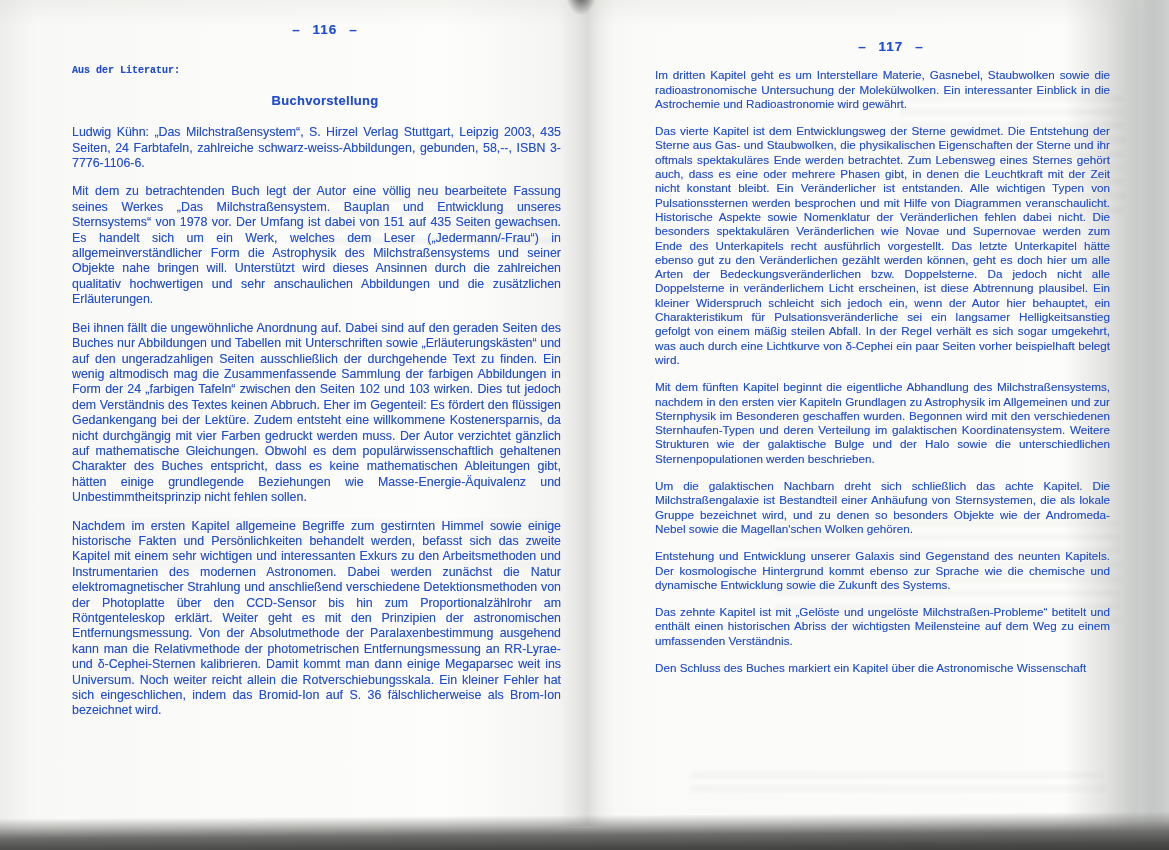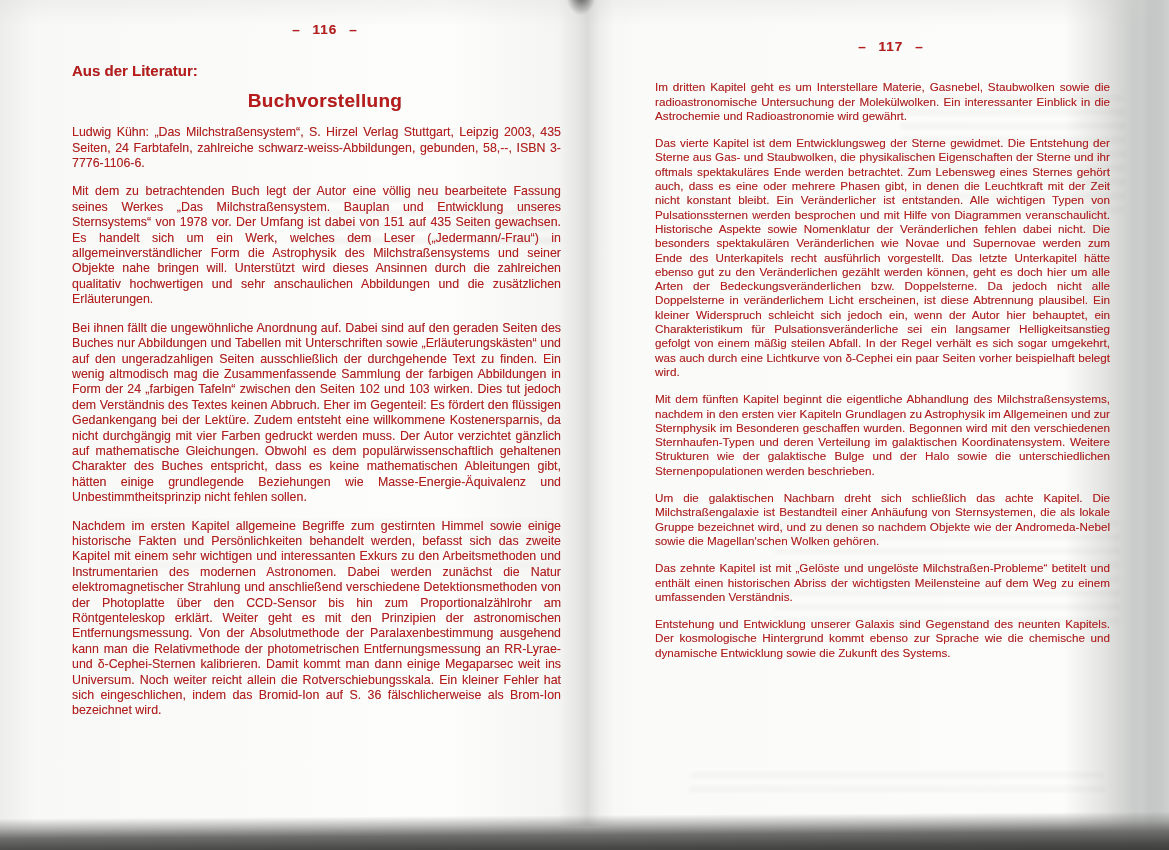--- a/index.html
+++ b/index.html
@@ -1,18 +1,18 @@
 <!DOCTYPE html>
 <html><head>
 <meta charset="utf-8">
 <style>
   html,body { margin:0; padding:0; background:#ffffff; }
   .scan {
     position:relative; width:1169px; height:850px; overflow:hidden;
-    font-family:"Liberation Sans", sans-serif; color:#b91c1c;
+    font-family:"Liberation Sans", sans-serif; color:#1d4ed8;
     background:#fbfbf9;
   }
   .paper-gradient {
     position:absolute; inset:0;
     background:
       linear-gradient(180deg, rgba(210,210,206,0.25) 0%, rgba(255,255,255,0) 3%),
       linear-gradient(90deg, #ededeb 0%, #f8f8f6 3%, #fdfdfb 38%, #f4f4f2 48.5%,
                       #fafaf8 55%, #fcfcfa 91%, #e3e3e1 94.5%, #c9ccca 97%, #cfd2d1 100%);
   }
   
@@ -55,24 +55,24 @@
 
   .page { position:absolute; text-align:justify; }
   .page p { margin:0 17px 13px 0; text-shadow:0 0 0.5px rgba(46,46,46,0.35); }
   .page-left  { left:72px;  top:22px; width:506px; font-size:12.4px; line-height:15.4px; }
   .page-right { left:655px; top:40px; width:472px; font-size:11.7px; line-height:14.3px; }
   .pageno {
     font-weight:bold; text-align:center; letter-spacing:1px; word-spacing:7px;
     font-size:13.5px; text-shadow:0 0 0.5px rgba(46,46,46,0.4);
   }
   .page-left  .pageno { margin-bottom:26px; }
-  .page-right .pageno { margin-bottom:26px; }
-  .section-label { font-weight:bold; font-size:15px; margin:0 0 14px 0; text-align:left;
-                   text-shadow:0 0 0.5px rgba(46,46,46,0.4); }
-  .doc-title { font-weight:bold; font-size:19px; text-align:center; margin:0 0 17px 0;
+  .page-right .pageno { margin-bottom:14px; }
+  .section-label { font-weight:bold; font-size:10px; margin:0 0 14px 0; text-align:left;
+                   text-shadow:0 0 0.5px rgba(46,46,46,0.4);font-family:Liberation Mono, monospace; }
+  .doc-title { font-weight:bold; font-size:13px; text-align:center; margin:0 0 17px 0;
                letter-spacing:0.3px; text-shadow:0 0 0.5px rgba(46,46,46,0.4); }
 </style>
 </head>
 <body>
 
 <div class="scan">
   <div class="paper-gradient"></div>
 
   <div class="ghost g1"></div>
   <div class="ghost g2"></div>
@@ -92,19 +92,20 @@
     <p>Mit dem zu betrachtenden Buch legt der Autor eine völlig neu bearbeitete Fassung seines Werkes „Das Milchstraßensystem. Bauplan und Entwicklung unseres Sternsystems“ von 1978 vor. Der Umfang ist dabei von 151 auf 435 Seiten gewachsen. Es handelt sich um ein Werk, welches dem Leser („Jedermann/-Frau“) in allgemeinverständlicher Form die Astrophysik des Milchstraßensystems und seiner Objekte nahe bringen will. Unterstützt wird dieses Ansinnen durch die zahlreichen qualitativ hochwertigen und sehr anschaulichen Abbildungen und die zusätzlichen Erläuterungen.</p>
     <p>Bei ihnen fällt die ungewöhnliche Anordnung auf. Dabei sind auf den geraden Seiten des Buches nur Abbildungen und Tabellen mit Unterschriften sowie „Erläuterungskästen“ und auf den ungeradzahligen Seiten ausschließlich der durchgehende Text zu finden. Ein wenig altmodisch mag die Zusammenfassende Sammlung der farbigen Abbildungen in Form der 24 „farbigen Tafeln“ zwischen den Seiten 102 und 103 wirken. Dies tut jedoch dem Verständnis des Textes keinen Abbruch. Eher im Gegenteil: Es fördert den flüssigen Gedankengang bei der Lektüre. Zudem entsteht eine willkommene Kostenersparnis, da nicht durchgängig mit vier Farben gedruckt werden muss. Der Autor verzichtet gänzlich auf mathematische Gleichungen. Obwohl es dem populärwissenschaftlich gehaltenen Charakter des Buches entspricht, dass es keine mathematischen Ableitungen gibt, hätten einige grundlegende Beziehungen wie Masse-Energie-Äquivalenz und Unbestimmtheitsprinzip nicht fehlen sollen.</p>
     <p>Nachdem im ersten Kapitel allgemeine Begriffe zum gestirnten Himmel sowie einige historische Fakten und Persönlichkeiten behandelt werden, befasst sich das zweite Kapitel mit einem sehr wichtigen und interessanten Exkurs zu den Arbeitsmethoden und Instrumentarien des modernen Astronomen. Dabei werden zunächst die Natur elektromagnetischer Strahlung und anschließend verschiedene Detektionsmethoden von der Photoplatte über den CCD-Sensor bis hin zum Proportionalzählrohr am Röntgenteleskop erklärt. Weiter geht es mit den Prinzipien der astronomischen Entfernungsmessung. Von der Absolutmethode der Paralaxenbestimmung ausgehend kann man die Relativmethode der photometrischen Entfernungsmessung an RR-Lyrae- und δ-Cephei-Sternen kalibrieren. Damit kommt man dann einige Megaparsec weit ins Universum. Noch weiter reicht allein die Rotverschiebungsskala. Ein kleiner Fehler hat sich eingeschlichen, indem das Bromid-Ion auf S. 36 fälschlicherweise als Brom-Ion bezeichnet wird.</p>
   </div>
 
   <div class="page page-right">
     <div class="pageno">– 117 –</div>
     <p>Im dritten Kapitel geht es um Interstellare Materie, Gasnebel, Staubwolken sowie die radioastronomische Untersuchung der Molekülwolken. Ein interessanter Einblick in die Astrochemie und Radioastronomie wird gewährt.</p>
     <p>Das vierte Kapitel ist dem Entwicklungsweg der Sterne gewidmet. Die Entstehung der Sterne aus Gas- und Staubwolken, die physikalischen Eigenschaften der Sterne und ihr oftmals spektakuläres Ende werden betrachtet. Zum Lebensweg eines Sternes gehört auch, dass es eine oder mehrere Phasen gibt, in denen die Leuchtkraft mit der Zeit nicht konstant bleibt. Ein Veränderlicher ist entstanden. Alle wichtigen Typen von Pulsationssternen werden besprochen und mit Hilfe von Diagrammen veranschaulicht. Historische Aspekte sowie Nomenklatur der Veränderlichen fehlen dabei nicht. Die besonders spektakulären Veränderlichen wie Novae und Supernovae werden zum Ende des Unterkapitels recht ausführlich vorgestellt. Das letzte Unterkapitel hätte ebenso gut zu den Veränderlichen gezählt werden können, geht es doch hier um alle Arten der Bedeckungsveränderlichen bzw. Doppelsterne. Da jedoch nicht alle Doppelsterne in veränderlichem Licht erscheinen, ist diese Abtrennung plausibel. Ein kleiner Widerspruch schleicht sich jedoch ein, wenn der Autor hier behauptet, ein Charakteristikum für Pulsationsveränderliche sei ein langsamer Helligkeitsanstieg gefolgt von einem mäßig steilen Abfall. In der Regel verhält es sich sogar umgekehrt, was auch durch eine Lichtkurve von δ-Cephei ein paar Seiten vorher beispielhaft belegt wird.</p>
     <p>Mit dem fünften Kapitel beginnt die eigentliche Abhandlung des Milchstraßensystems, nachdem in den ersten vier Kapiteln Grundlagen zu Astrophysik im Allgemeinen und zur Sternphysik im Besonderen geschaffen wurden. Begonnen wird mit den verschiedenen Sternhaufen-Typen und deren Verteilung im galaktischen Koordinatensystem. Weitere Strukturen wie der galaktische Bulge und der Halo sowie die unterschiedlichen Sternenpopulationen werden beschrieben.</p>
-    <p>Um die galaktischen Nachbarn dreht sich schließlich das achte Kapitel. Die Milchstraßengalaxie ist Bestandteil einer Anhäufung von Sternsystemen, die als lokale Gruppe bezeichnet wird, und zu denen so nachdem Objekte wie der Andromeda-Nebel sowie die Magellan'schen Wolken gehören.</p>
+    <p>Um die galaktischen Nachbarn dreht sich schließlich das achte Kapitel. Die Milchstraßengalaxie ist Bestandteil einer Anhäufung von Sternsystemen, die als lokale Gruppe bezeichnet wird, und zu denen so besonders Objekte wie der Andromeda-Nebel sowie die Magellan'schen Wolken gehören.</p>
+    <p>Entstehung und Entwicklung unserer Galaxis sind Gegenstand des neunten Kapitels. Der kosmologische Hintergrund kommt ebenso zur Sprache wie die chemische und dynamische Entwicklung sowie die Zukunft des Systems.</p>
     <p>Das zehnte Kapitel ist mit „Gelöste und ungelöste Milchstraßen-Probleme“ betitelt und enthält einen historischen Abriss der wichtigsten Meilensteine auf dem Weg zu einem umfassenden Verständnis.</p>
-    <p>Entstehung und Entwicklung unserer Galaxis sind Gegenstand des neunten Kapitels. Der kosmologische Hintergrund kommt ebenso zur Sprache wie die chemische und dynamische Entwicklung sowie die Zukunft des Systems.</p>
+    <p>Den Schluss des Buches markiert ein Kapitel über die Astronomische Wissenschaft</p>
   </div>
 
   <div class="bottom-band"></div>
 </div>
 
 </body></html>

